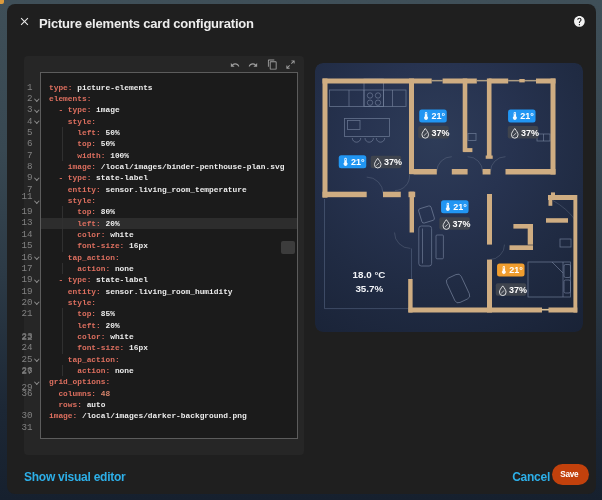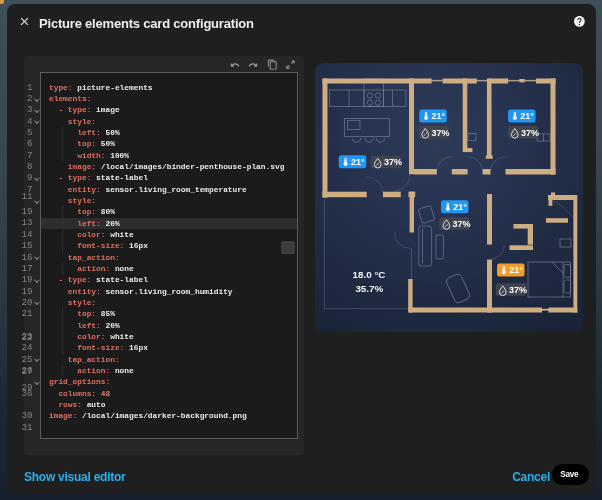--- a/index.html
+++ b/index.html
@@ -23,21 +23,21 @@
   font-size:9.2px; line-height:11.33px; color:#828282; }
 .gf { position:absolute; left:11px; width:3.6px; height:3.6px; border-right:1.1px solid #8a8a8a;
   border-bottom:1.1px solid #8a8a8a; transform:rotate(45deg); }
 .sbthumb { position:absolute; left:257.5px; top:184.5px; width:14px; height:13px; background:#3c3c3c; border-radius:2px; }
 .card { position:absolute; left:308px; top:59.5px; width:268px; height:269px; border-radius:8px; overflow:hidden; }
 .bt { font-family:"Liberation Sans", sans-serif; font-size:9px; font-weight:bold; fill:#ffffff; }
 .lbl { font-family:"Liberation Sans", sans-serif; font-size:9.8px; font-weight:bold; fill:#f2f4f8; text-anchor:middle; }
 .showve { position:absolute; left:17px; top:466.6px; font-size:12px; font-weight:bold; color:#2dafe8; letter-spacing:-0.25px; }
 .cancel { position:absolute; left:505.2px; top:466px; font-size:12px; font-weight:bold; color:#2dafe8; letter-spacing:-0.25px; }
 .save { position:absolute; left:545px; top:460.4px; width:37px; height:21.5px; border-radius:11px;
-  background:#000000; color:#ffffff; font-size:8.2px; font-weight:bold; text-align:center; line-height:21.5px; letter-spacing:-0.25px; text-indent:-2.5px; }
+  background:#c2410c; color:#ffffff; font-size:8.2px; font-weight:bold; text-align:center; line-height:21.5px; letter-spacing:-0.25px; text-indent:-2.5px; }
 </style></head>
 <body>
 <div class="dot"></div>
 <div class="dialog">
   <svg class="closei" style="left:11px;top:11.5px" width="13" height="13" viewBox="0 0 24 24">
       <path d="M19 6.41 17.59 5 12 10.59 6.41 5 5 6.41 10.59 12 5 17.59 6.41 19 12 13.41 17.59 19 19 17.59 13.41 12 19 6.41z" fill="#e8e8e8"></path>
     </svg>
   <div class="title">Picture elements card configuration</div>
   <svg style="position:absolute;left:566px;top:11.5px" width="12.8" height="12.8" viewBox="0 0 24 24">
       <path d="M12 2C6.48 2 2 6.48 2 12s4.48 10 10 10 10-4.48 10-10S17.52 2 12 2m1 17h-2v-2h2v2m2.07-7.75-.9.92C13.45 12.9 13 13.5 13 15h-2v-.5c0-1.1.45-2.1 1.17-2.83l1.24-1.26c.37-.36.59-.86.59-1.41 0-1.1-.9-2-2-2s-2 .9-2 2H8c0-2.21 1.79-4 4-4s4 1.79 4 4c0 .88-.36 1.68-.93 2.25z" fill="#f2f2f2"></path>

